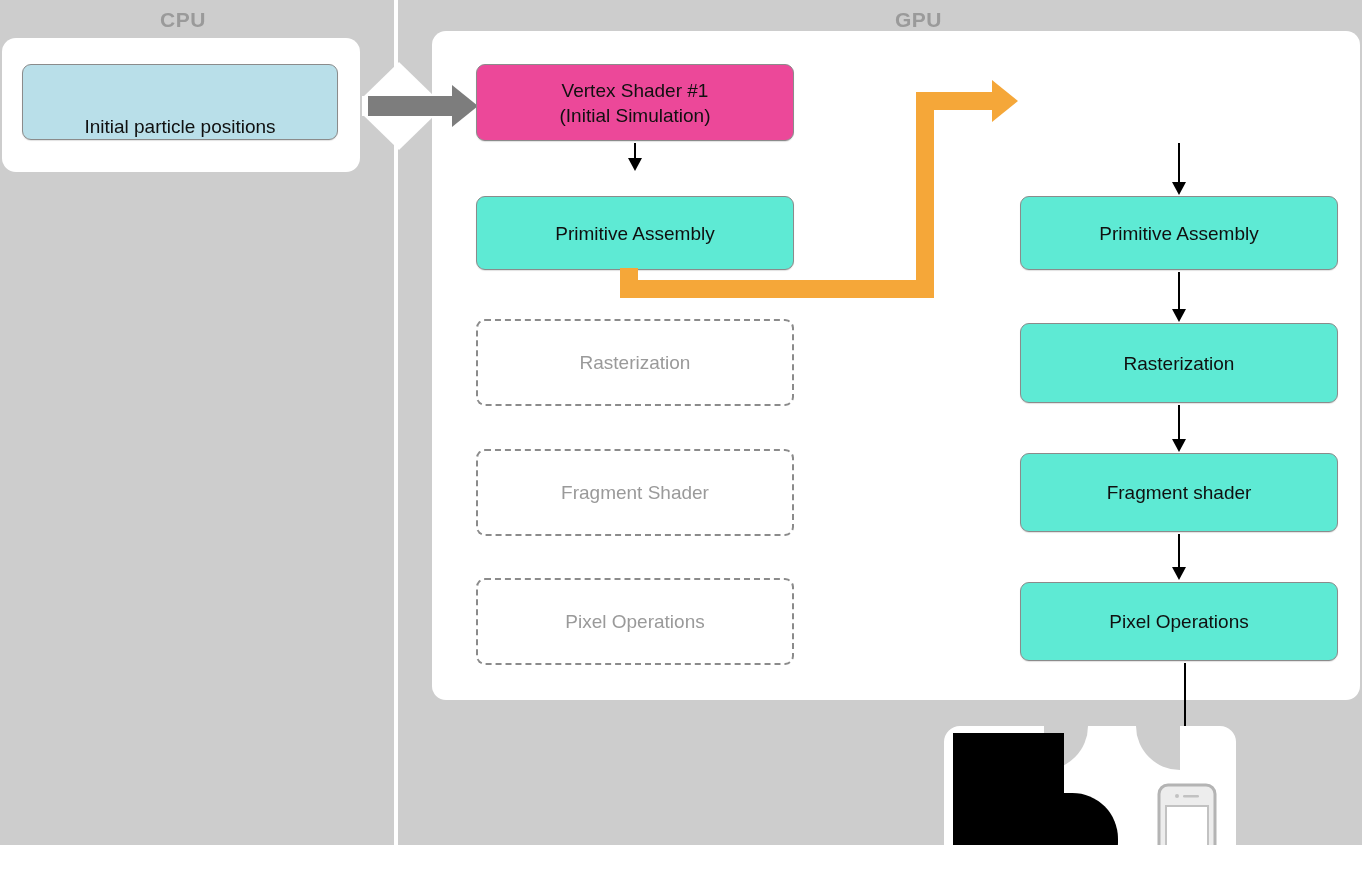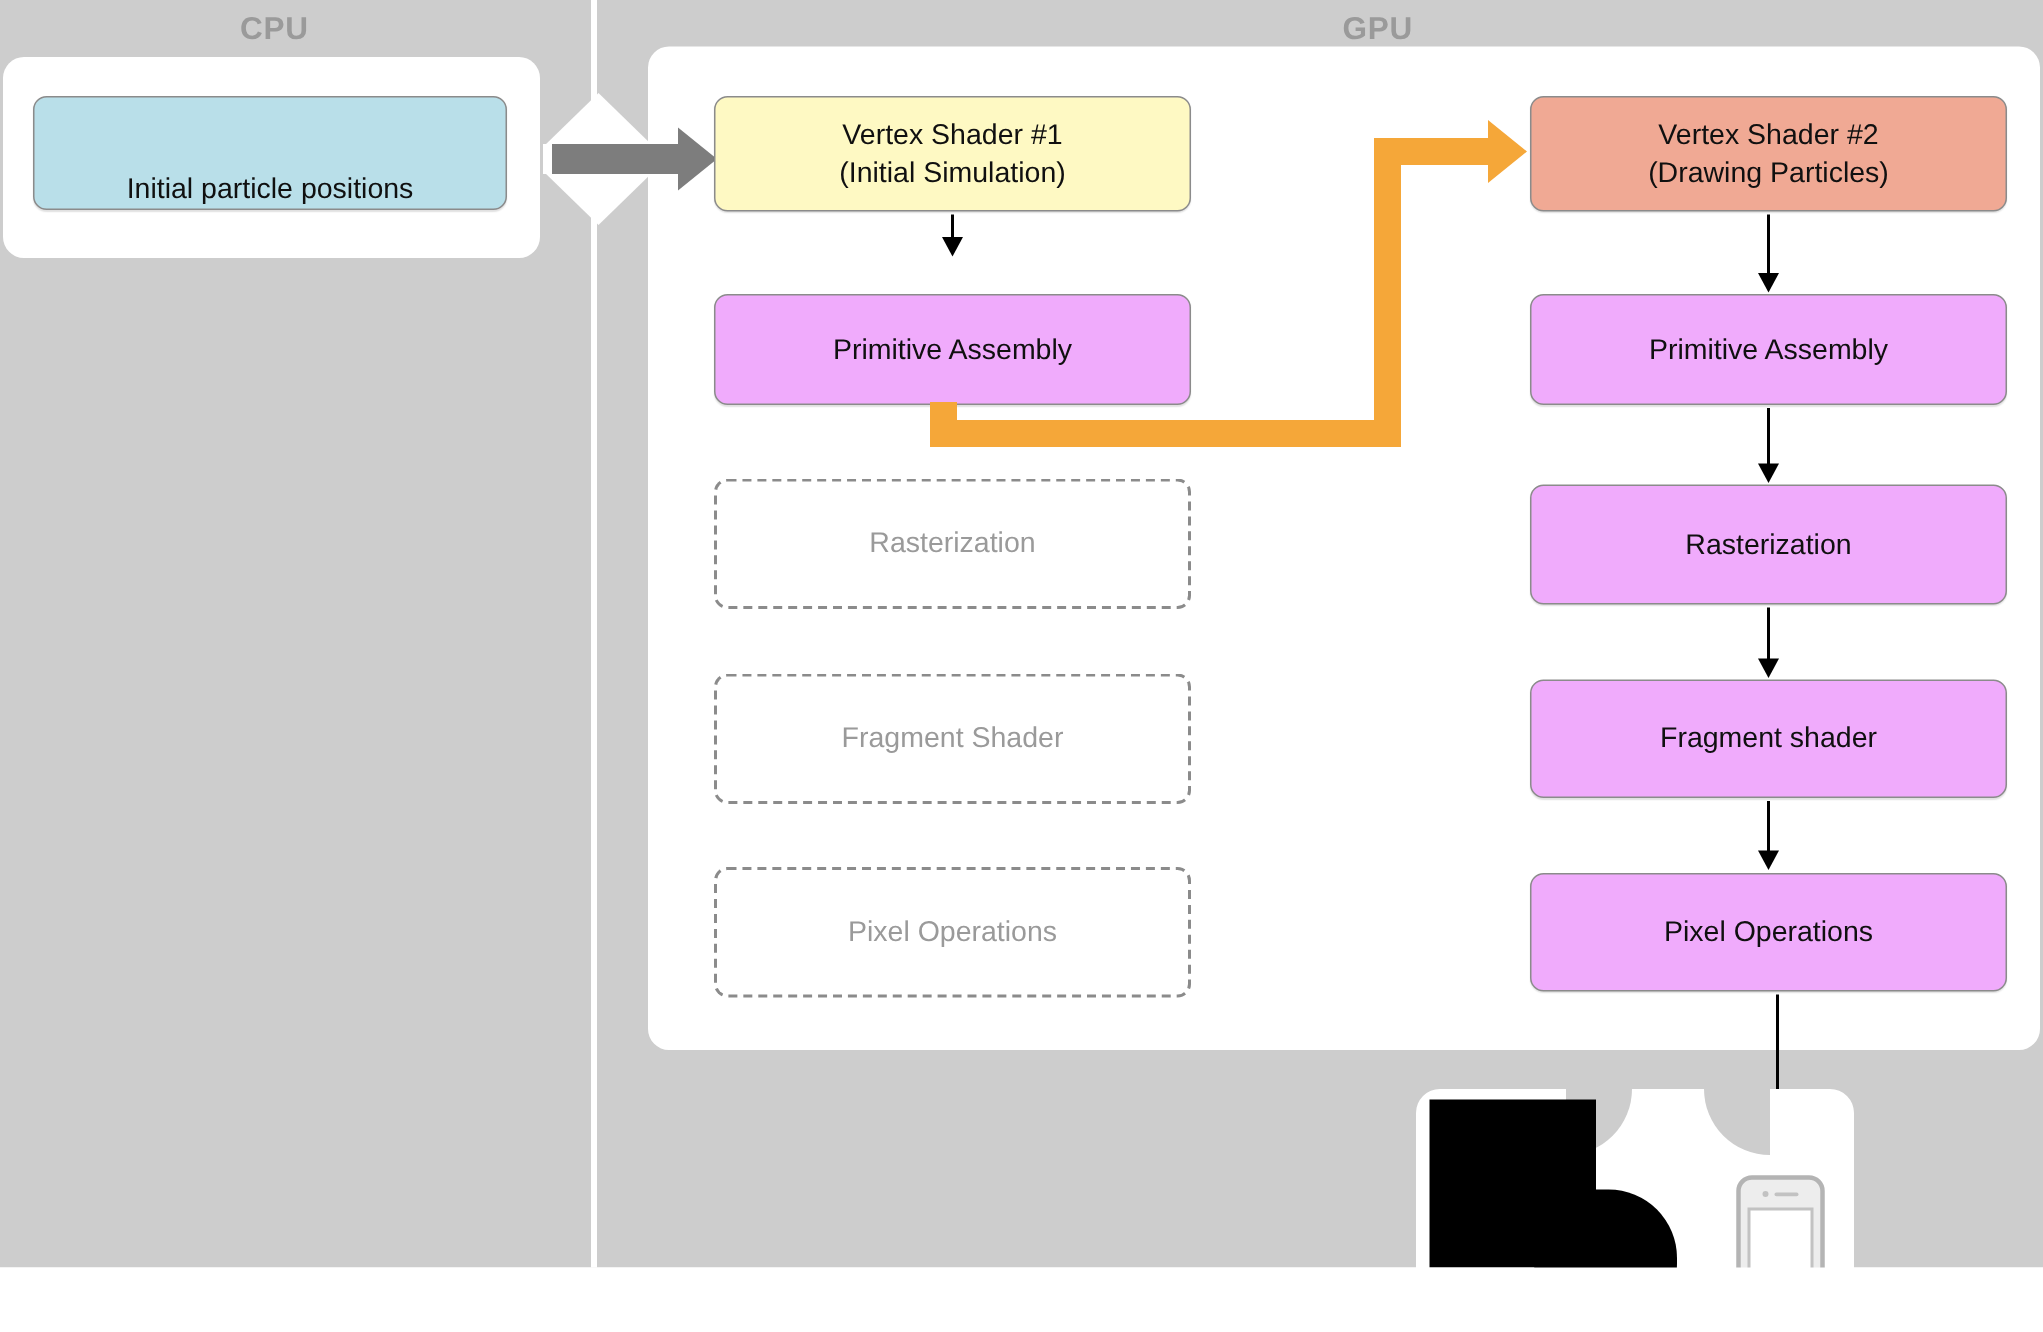--- a/index.html
+++ b/index.html
@@ -103,23 +103,23 @@
   }
   .node.solid {
     border: 1.5px solid #8b8b8b;
     box-shadow: 0 1px 1px rgba(0,0,0,0.12);
   }
   .node.dashed {
     border: 2px dashed #8b8b8b;
     background: transparent;
     color: #9a9a9a;
   }
-  .fill-gray  { background: #f0abfc; }
+  .fill-gray  { background: #5eead4; }
   .fill-blue  { background: #b9dfe9; }
-  .fill-green { background: #fef9c3; }
+  .fill-green { background: #ec4899; }
   .fill-red   { background: #f0a994; }
 
   
   .varrow {
     position: absolute;
     width: 2px;
     background: #000000;
   }
   .varrow::after {
     content: "";
@@ -246,24 +246,20 @@
   <div class="node dashed" style="left:476px; top:578px; width:318px; height:87px;">
     <span>Pixel Operations</span>
   </div>
 
   <div class="orange" id="orange-v-left"></div>
   <div class="orange" id="orange-h-bottom"></div>
   <div class="orange" id="orange-v-right"></div>
   <div class="orange" id="orange-h-top"></div>
   <div id="orange-head"></div>
 
-  <div class="node solid fill-red" style="left:1020px; top:64px; width:318px; height:77px; flex-direction:column;">
-    <span>Vertex Shader #2</span>
-    <span>(Drawing Particles)</span>
-  </div>
   <div class="varrow" style="left:1178px; top:143px; height:40px;"></div>
 
   <div class="node solid fill-gray" style="left:1020px; top:196px; width:318px; height:74px;">
     <span>Primitive Assembly</span>
   </div>
   <div class="varrow" style="left:1178px; top:272px; height:38px;"></div>
 
   <div class="node solid fill-gray" style="left:1020px; top:323px; width:318px; height:80px;">
     <span>Rasterization</span>
   </div>

